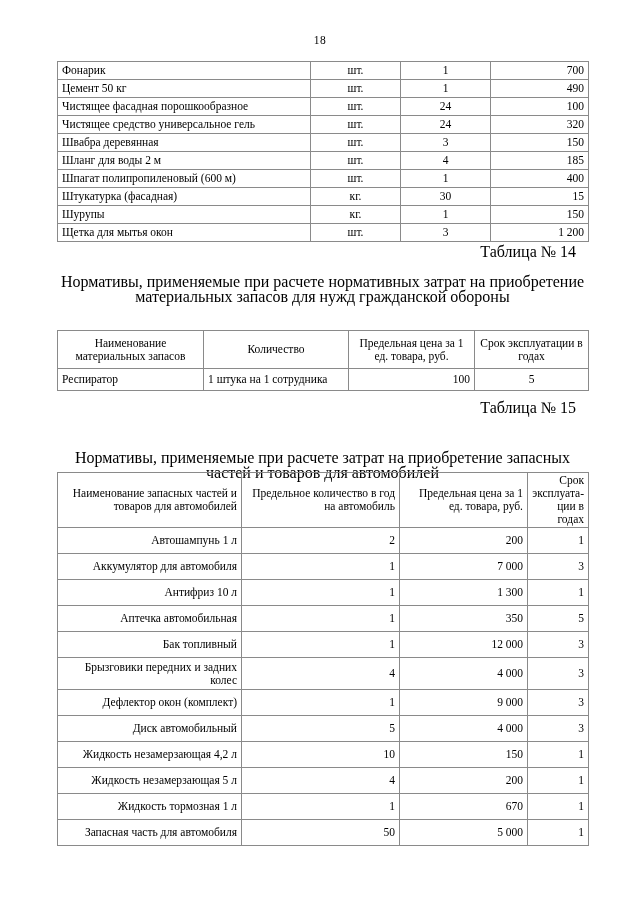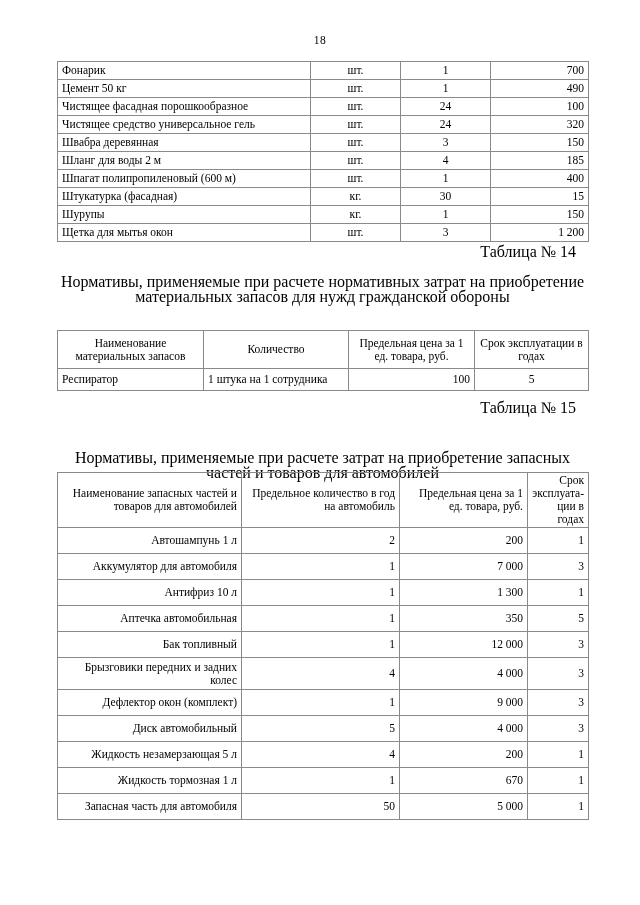--- a/index.html
+++ b/index.html
@@ -291,20 +291,26 @@
         <td class="c-right">9 000</td>
         <td class="c-center">3</td>
       </tr>
       <tr>
         <td class="c-left">Диск автомобильный</td>
         <td class="c-center">5</td>
         <td class="c-right">4 000</td>
         <td class="c-center">3</td>
       </tr>
       <tr>
+        <td class="c-left">Жидкость незамерзающая 4,2 л</td>
+        <td class="c-center">10</td>
+        <td class="c-right">150</td>
+        <td class="c-center">1</td>
+      </tr>
+      <tr>
         <td class="c-left">Жидкость незамерзающая 5 л</td>
         <td class="c-center">4</td>
         <td class="c-right">200</td>
         <td class="c-center">1</td>
       </tr>
       <tr>
         <td class="c-left">Жидкость тормозная 1 л</td>
         <td class="c-center">1</td>
         <td class="c-right">670</td>
         <td class="c-center">1</td>

